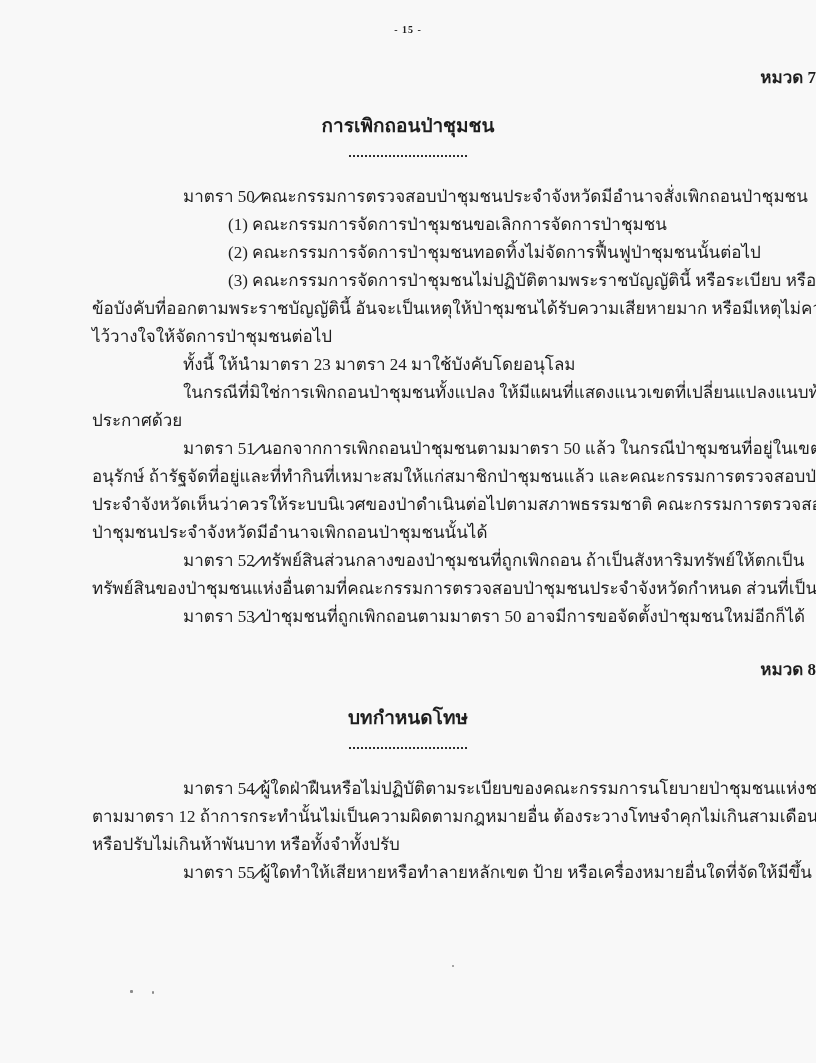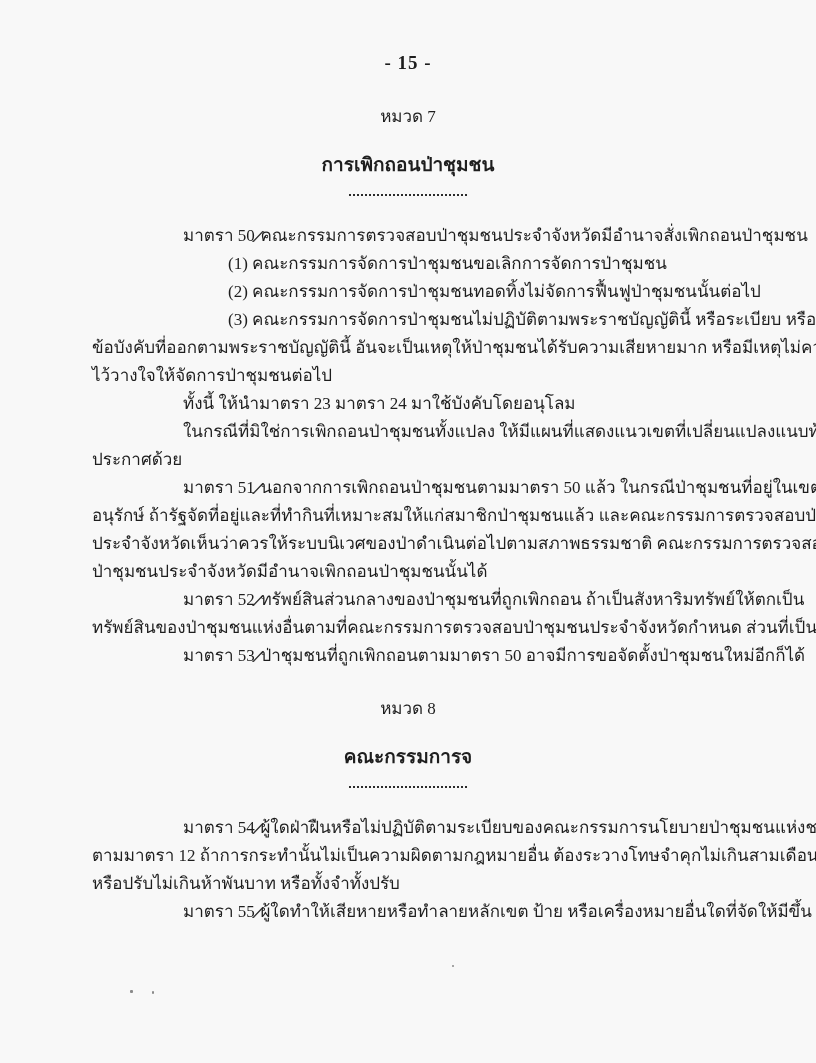--- a/index.html
+++ b/index.html
@@ -12,33 +12,34 @@
     width: 816px;
     height: 1063px;
     margin: 0 auto;
     background: #f8f8f8;
     color: #1e1e1e;
     font-family: "Liberation Serif", "DejaVu Sans", sans-serif;
     overflow: hidden;
   }
   .page-number {
     text-align: center;
-    padding-top: 52px;
-    font-size: 19px;
+    padding-top: 24px;
+    font-size: 10px;
     font-weight: bold;
     letter-spacing: 1px;
   }
   .chapter {
     text-align: center;
   }
   .chapter-7 { margin-top: 28px; }
   .chapter-8 { margin-top: 24px; }
   .chapter-head {
     font-size: 17px;
-    font-weight: normal;
+    font-weight: bold;
+    text-align: right;
   }
   .chapter-title {
     font-size: 19px;
     font-weight: bold;
     margin-top: 20px;
   }
   .divider {
     width: 118px;
     margin: 15px auto 0 auto;
     border-bottom: 2px dotted #2b2b2b;
@@ -104,21 +105,21 @@
       <div class="line indent-margin">อนุรักษ์  ถ้ารัฐจัดที่อยู่และที่ทำกินที่เหมาะสมให้แก่สมาชิกป่าชุมชนแล้ว และคณะกรรมการตรวจสอบป่าชุมชน</div>
       <div class="line indent-margin">ประจำจังหวัดเห็นว่าควรให้ระบบนิเวศของป่าดำเนินต่อไปตามสภาพธรรมชาติ  คณะกรรมการตรวจสอบ</div>
       <div class="line indent-margin">ป่าชุมชนประจำจังหวัดมีอำนาจเพิกถอนป่าชุมชนนั้นได้</div>
       <div class="line indent-para"><span>มาตรา 52</span><span class="slash-mark">∕∕</span><span>ทรัพย์สินส่วนกลางของป่าชุมชนที่ถูกเพิกถอน  ถ้าเป็นสังหาริมทรัพย์ให้ตกเป็น</span></div>
       <div class="line indent-margin">ทรัพย์สินของป่าชุมชนแห่งอื่นตามที่คณะกรรมการตรวจสอบป่าชุมชนประจำจังหวัดกำหนด  ส่วนที่เป็น</div>
       <div class="line indent-para"><span>มาตรา 53</span><span class="slash-mark">∕∕</span><span>ป่าชุมชนที่ถูกเพิกถอนตามมาตรา 50  อาจมีการขอจัดตั้งป่าชุมชนใหม่อีกก็ได้</span></div>
     </div>
 
   <section class="chapter chapter-8">
     <div class="chapter-head">หมวด 8</div>
-    <div class="chapter-title">คณะกรรมการจ</div>
+    <div class="chapter-title">บทกำหนดโทษ</div>
     <div class="divider"></div>
   </section>
 
   <div class="body-text" id="ch8-body">
       <div class="line indent-para"><span>มาตรา 54</span><span class="slash-mark">∕∕</span><span>ผู้ใดฝ่าฝืนหรือไม่ปฏิบัติตามระเบียบของคณะกรรมการนโยบายป่าชุมชนแห่งชาติ</span></div>
       <div class="line indent-margin">ตามมาตรา 12  ถ้าการกระทำนั้นไม่เป็นความผิดตามกฎหมายอื่น  ต้องระวางโทษจำคุกไม่เกินสามเดือน</div>
       <div class="line indent-margin">หรือปรับไม่เกินห้าพันบาท หรือทั้งจำทั้งปรับ</div>
       <div class="line indent-para"><span>มาตรา 55</span><span class="slash-mark">∕∕</span><span>ผู้ใดทำให้เสียหายหรือทำลายหลักเขต  ป้าย  หรือเครื่องหมายอื่นใดที่จัดให้มีขึ้น</span></div>
     </div>
 

